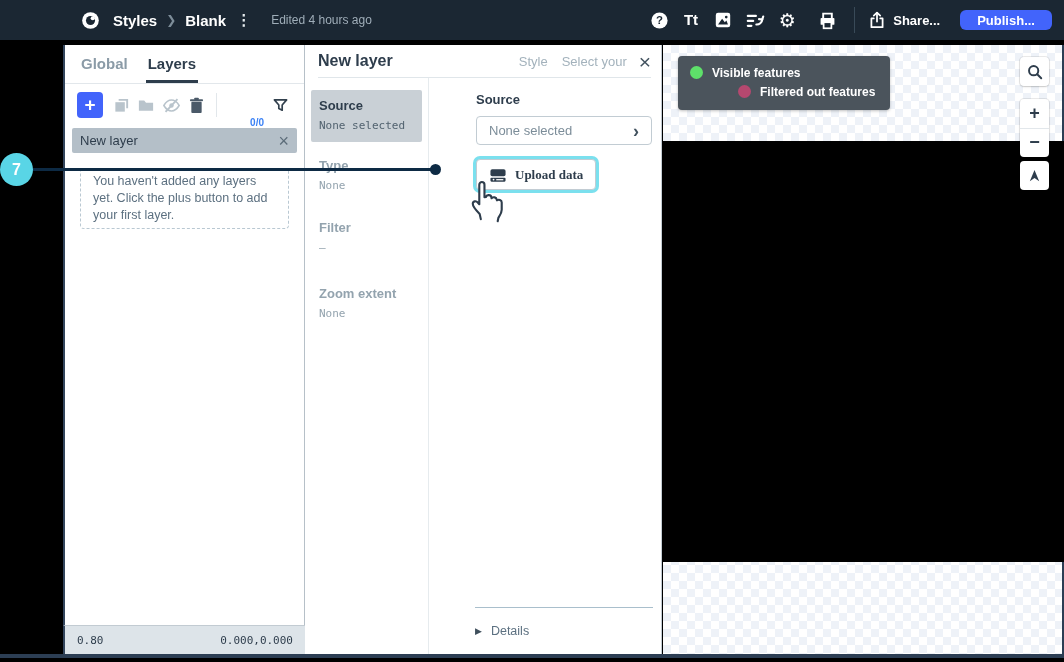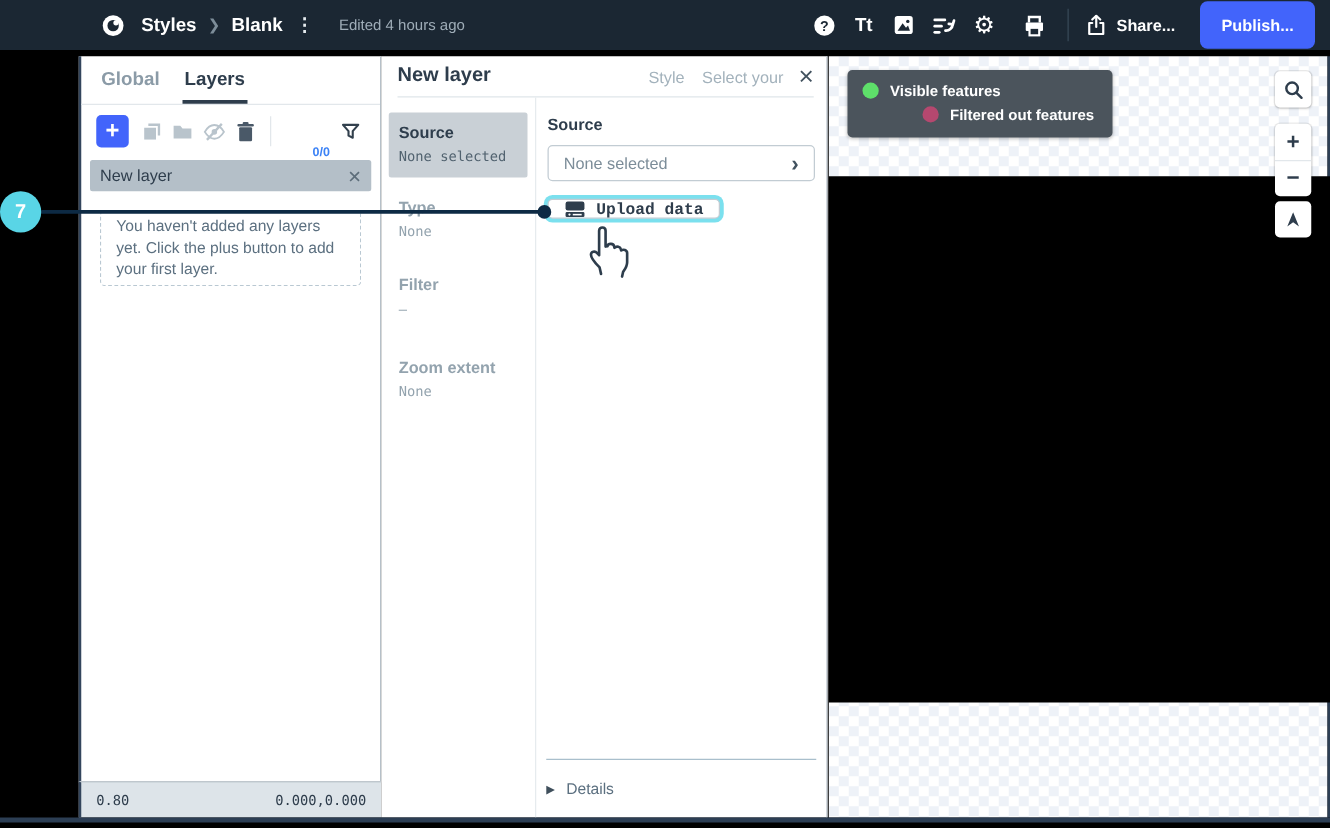--- a/index.html
+++ b/index.html
@@ -12,21 +12,21 @@
             display:flex; align-items:center; padding:0 12px 0 75px; color:#fff; }
   .crumb { font-size:15px; font-weight:bold; color:#fff; }
   .crumb-sep { color:#7d8d99; font-size:12px; margin:0 9px; }
   .kebab { color:#e6ebef; font-size:15px; font-weight:bold; letter-spacing:0; margin:0 4px 0 10px; cursor:pointer; }
   .edited { color:#9fadb8; font-size:12px; margin-left:16px; }
   .topbar-right { margin-left:auto; display:flex; align-items:center; }
   .tb-icon { width:30px; height:30px; display:flex; align-items:center; justify-content:center; cursor:pointer; margin-left:2px; }
   .tb-divider { width:1px; height:26px; background:#39departed; background:#394a58; margin:0 14px 0 12px; }
   .share-btn { display:flex; align-items:center; gap:8px; font-size:13px; font-weight:bold; color:#fff; cursor:pointer; margin-right:20px; }
   .publish-btn { background:#4264fb; color:#fff; font-size:13px; font-weight:bold; border:none;
-                 border-radius:6px; height:38px; padding:0 17px; cursor:pointer; }
+                 border-radius:6px; height:20px; padding:0 17px; cursor:pointer; }
   .gear-glyph { font-size:19px; color:#fff; line-height:1; }
 
   
   .left-panel { position:absolute; left:63px; top:45px; width:242px; height:580px; background:#fff;
                 border-left:2px solid #33455c; border-right:1px solid #b6c0c8; }
   .lp-tabs { display:flex; padding:8px 14px 0 14px; border-bottom:1px solid #e2e7eb; }
   .lp-tab { font-size:15px; font-weight:bold; padding:2px 2px 8px 2px; margin-right:16px; cursor:pointer; }
   .lp-tab.inactive { color:#8b9ba7; }
   .lp-tab.active { color:#2e3d4c; border-bottom:3px solid #2e3d4c; }
   .lp-toolbar { height:42px; display:flex; align-items:center; padding:0 12px; }
@@ -48,38 +48,38 @@
                justify-content:space-between; padding:0 12px; font-size:11px; color:#2e3d4c; }
 
   
   .mid-panel { position:absolute; left:305px; top:45px; width:357px; height:609px; background:#fff;
                border-right:1px solid #c3ccd3; }
   .mid-header { height:33px; display:flex; align-items:center; margin:0 10px 0 13px; border-bottom:1px solid #e0e6ea; }
   .mid-title { font-size:16px; font-weight:bold; color:#2e3d4c; }
   .mid-tabs { margin-left:auto; display:flex; align-items:center; gap:14px; }
   .mid-tab { font-size:13px; color:#a3b2bc; cursor:pointer; }
   .mid-close { font-size:21px; color:#42525f; line-height:1; margin-left:12px; cursor:pointer; }
-  .mid-body { display:flex; height:576px; }
+  .mid-body { display:flex; height:576px;gap:38px; }
   .mid-nav { width:124px; border-right:1px solid #e6ebee; padding:12px 6px; }
   .nav-item { padding:8px 8px 10px 8px; border-radius:2px; cursor:pointer; margin-bottom:8px; }
   .nav-item .nav-label { font-size:13px; font-weight:bold; color:#93a3ae; }
   .nav-item .nav-value { font-size:11px; color:#93a3ae; margin-top:6px; }
   .nav-item.selected { background:#c9d0d6; }
   .nav-item.selected .nav-label { color:#2e3d4c; }
   .nav-item.selected .nav-value { color:#51626f; }
   .mid-content { flex:1; position:relative; padding:14px 9px 0 9px; }
   .src-label { font-size:13px; font-weight:bold; color:#2e3d4c; }
   .src-dropdown { margin-top:9px; height:29px; border:1px solid #c2ccd3; border-radius:4px; background:#fff;
                   display:flex; align-items:center; padding:0 12px; cursor:pointer; }
   .src-dropdown .dd-value { font-size:13px; color:#7c8d99; flex:1; }
   .dd-chevron { font-size:18px; font-weight:bold; color:#42525f; line-height:1; }
-  .upload-btn { margin-top:14px; height:16px; background:#fff; border:1px solid #c2ccd3; border-radius:4px;
+  .upload-btn { margin-top:14px; height:31px; background:#fff; border:1px solid #c2ccd3; border-radius:4px;
                 box-shadow:0 0 0 3px #7be0ee; display:flex; align-items:center; gap:8px; padding:0 12px;
                 font-size:13px; font-weight:bold; color:#2e3d4c; cursor:pointer;
-                font-family:Liberation Mono, monospace; }
+                font-family:Liberation Serif, serif; }
   .details-divider { position:absolute; left:8px; right:8px; bottom:46px; height:1px; background:#a9bfcc; }
   .details-row { position:absolute; left:8px; bottom:16px; display:flex; align-items:center; gap:9px; cursor:pointer; }
   .details-tri { font-size:9px; color:#3f4f5c; }
   .details-label { font-size:12.5px; color:#5c7080; }
 
   
   .map-area { position:absolute; left:663px; top:45px; width:401px; height:609px;
               background-image:conic-gradient(#eef2f8 90deg,#ffffff 90deg 180deg,#eef2f8 180deg 270deg,#ffffff 270deg);
               background-size:16px 16px; border-right:2px solid #2c3e54; }
   .map-black { position:absolute; left:0; top:96px; width:401px; height:421px; background:#000; }

